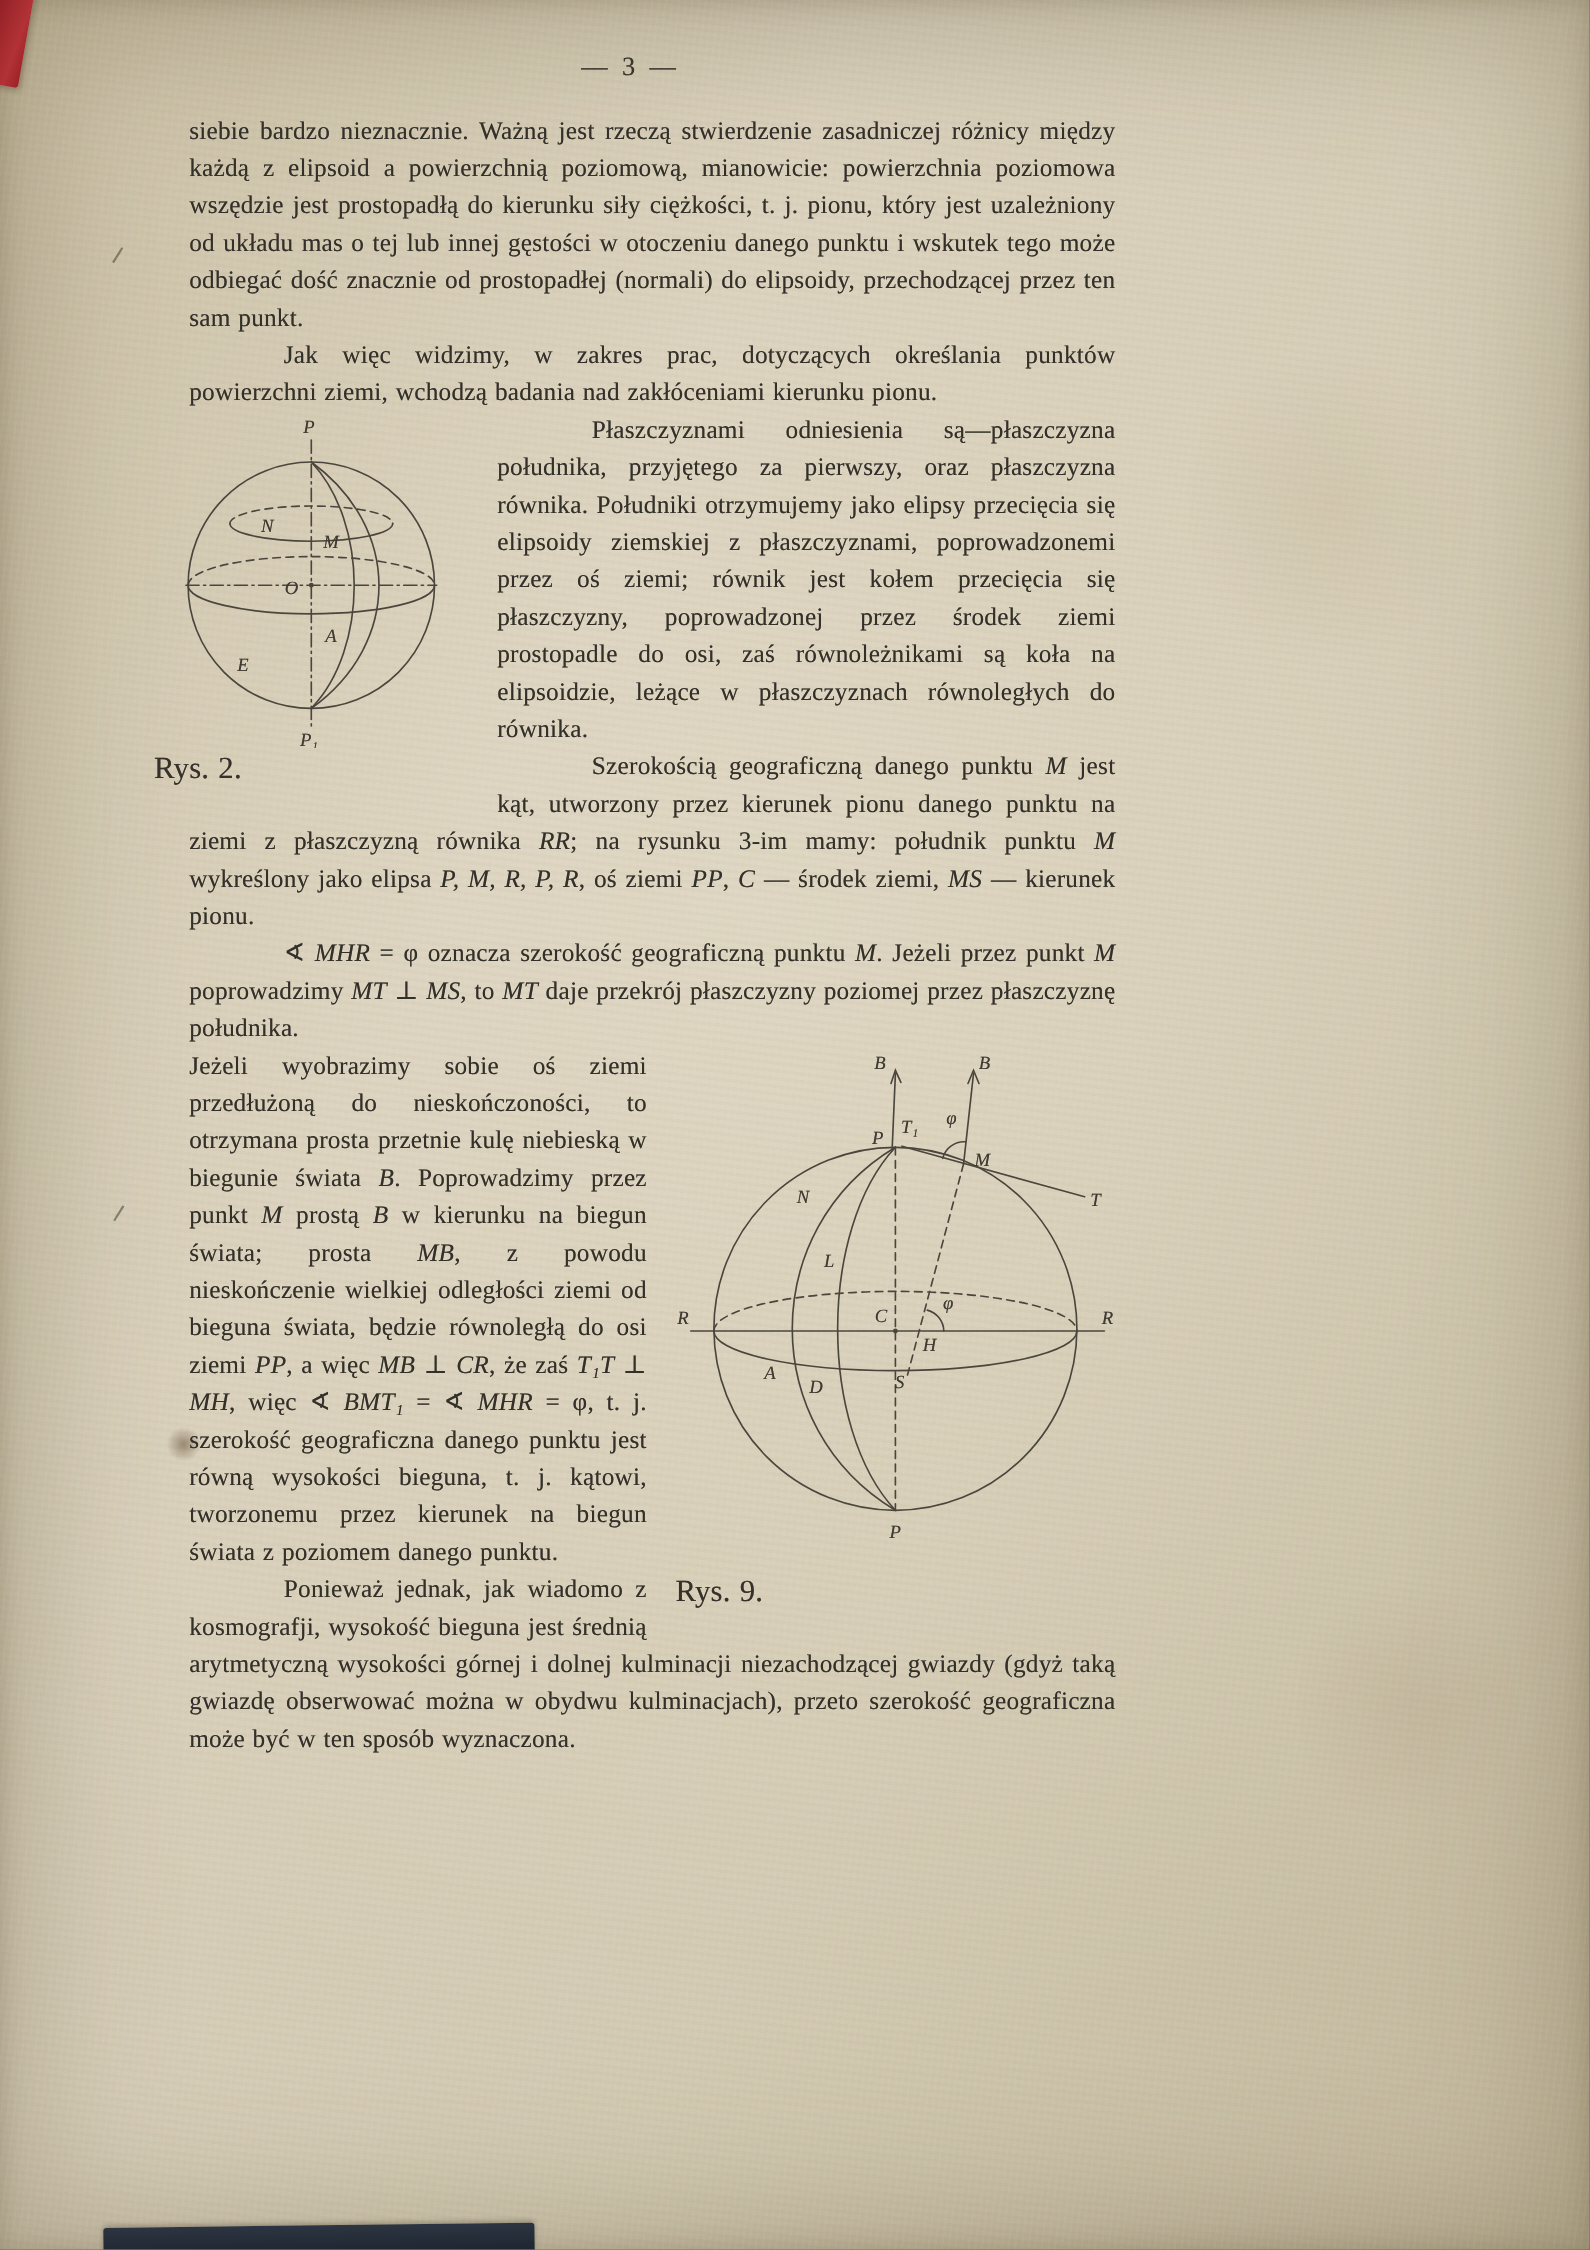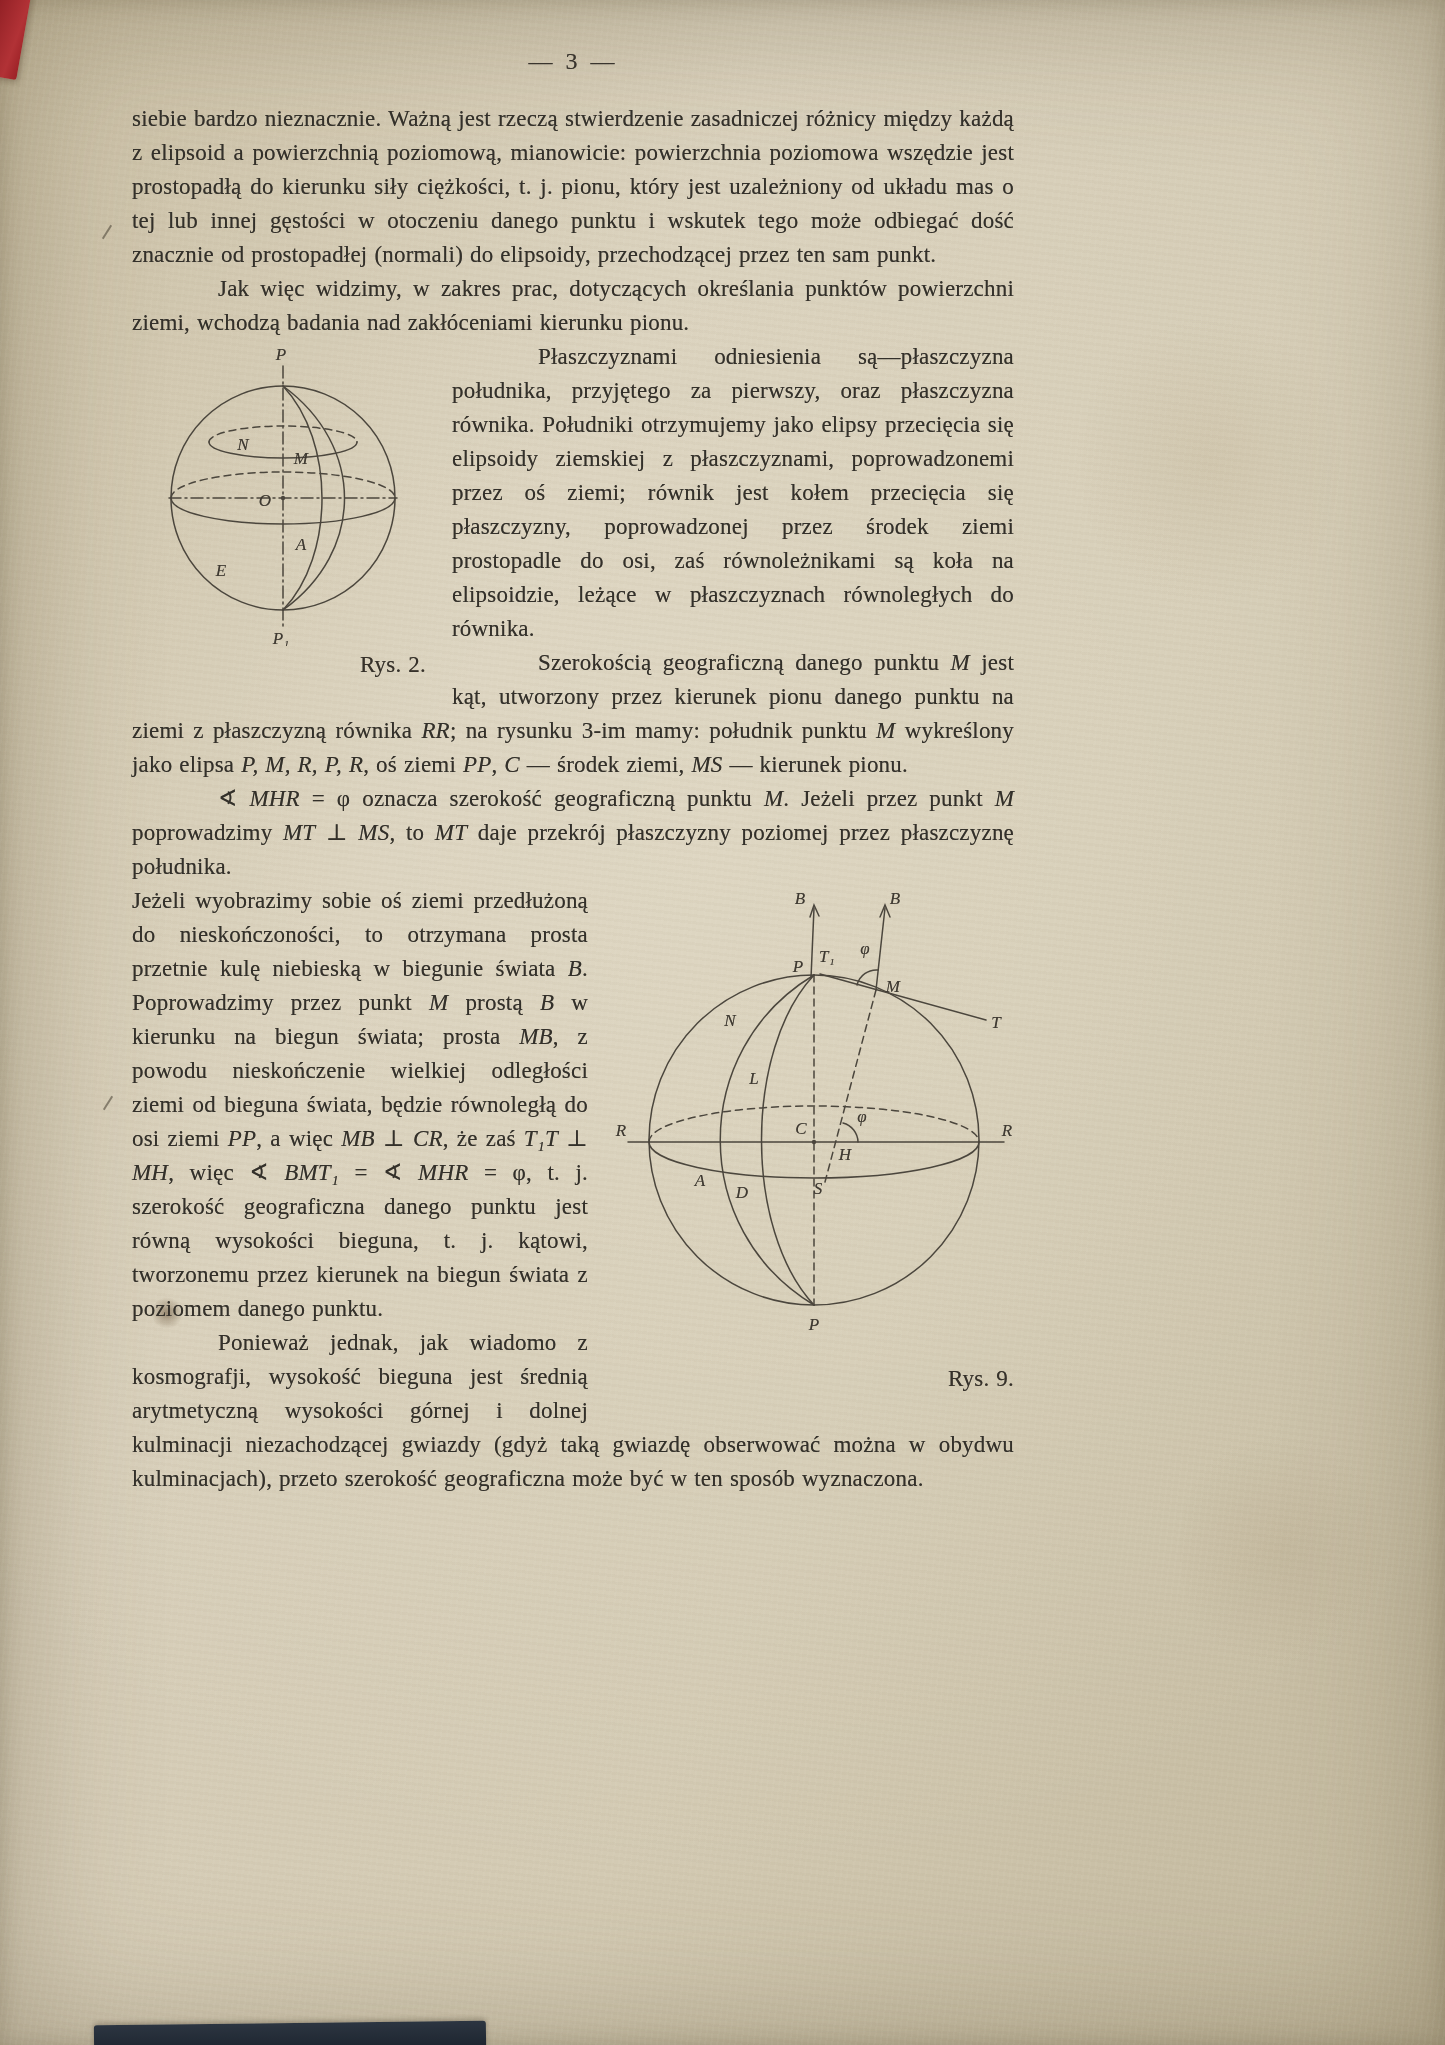--- a/index.html
+++ b/index.html
@@ -44,28 +44,28 @@
     font-size:23px; line-height:34px; text-align:justify;
     letter-spacing:0.2px; word-spacing:1px;
     hyphens:auto; -webkit-hyphens:auto;
     text-shadow:0 0 0.6px rgba(51,48,42,0.55);
   }
   .content::after { content:""; display:block; clear:both; }
 
   .page-number { text-align:center; font-size:24px; letter-spacing:3px;
     margin-bottom:24px; color:#3a352e; }
 
-  .content p { text-indent:86px; }
+  .content p { text-indent:86px;margin-left:40px; }
   .content p.no-indent { text-indent:0; }
   .it { font-style:italic; }
 
   figure { margin:0; }
   .fig-left  { float:left;  width:286px; margin:6px 26px 10px 8px; }
   .fig-right { float:right; width:400px; margin:6px 0 12px 26px; }
-  figcaption { text-align:right; font-size:23px; margin-top:2px; color:#36312a; text-indent:0; }
+  figcaption { text-align:left; font-size:28px; margin-top:2px; color:#36312a; text-indent:0; }
 
   svg { display:block; margin:0 auto; }
   svg text { font-size:17px; font-style:italic; fill:#3f3a32;
     font-family:"Liberation Serif","DejaVu Serif",serif; text-anchor:middle; }
   .ln { stroke:#4b463d; fill:none; stroke-width:1.5; stroke-linecap:round; }
   .dash { stroke-dasharray:7 5; }
   .dashdot { stroke-dasharray:12 4 2 4; }
 </style>
 </head>
 <body>

